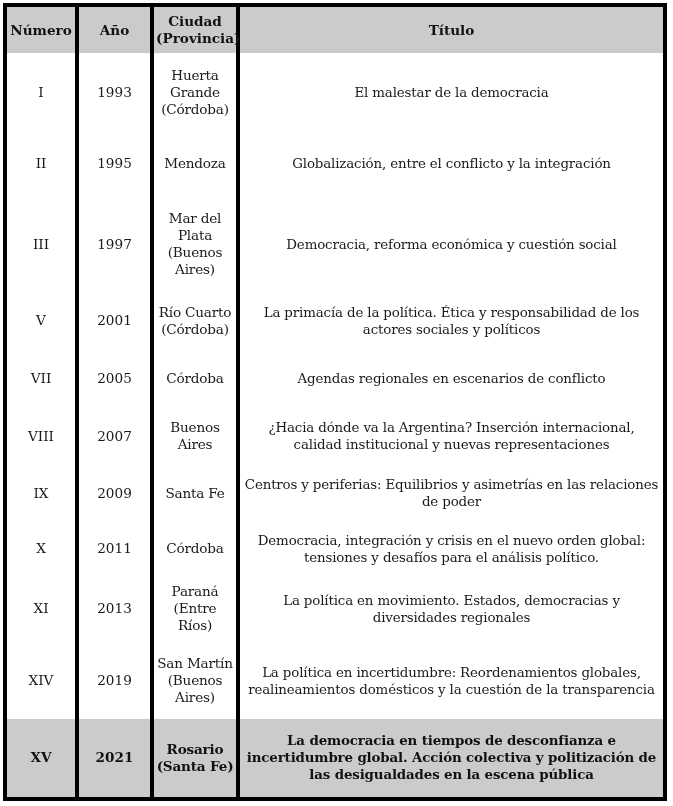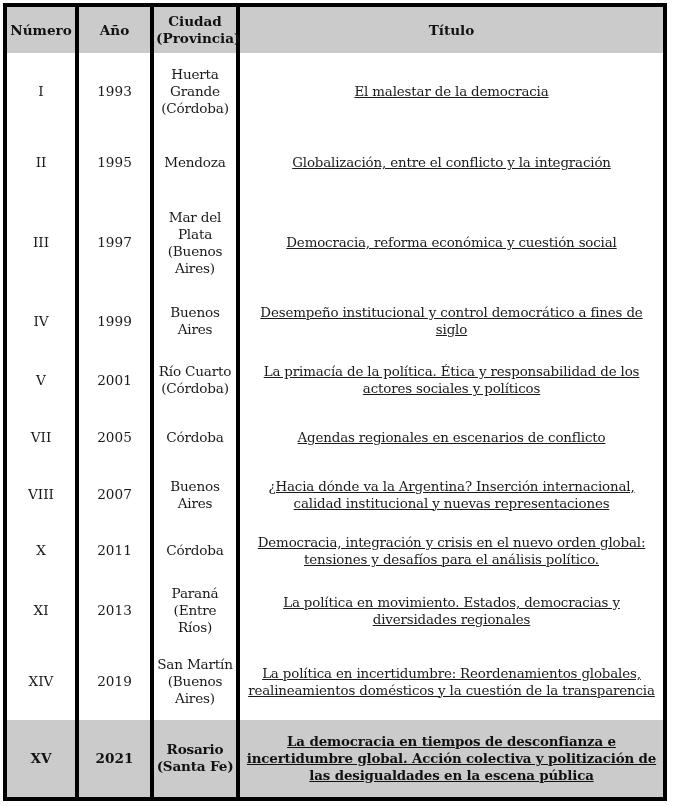--- a/index.html
+++ b/index.html
@@ -18,21 +18,21 @@
     border-left: 4px solid #000;
   }
   td:first-child, th:first-child { border-left: none; margin-left: 24px; }
   thead th {
     background: #cbcbcb; font-weight: bold; height: 46px; color: #111;
   }
   .c1 { width: 70px; }
   .c2 { width: 75px; }
   .c3 { width: 86px; }
   tr.hl td { background: #cbcbcb; font-weight: bold; color: #111; }
-  td.title { font-size: 13.4px; padding: 0 3px; letter-spacing: -0.15px; text-decoration: underline; }
+  td.title { font-size: 13.4px; padding: 0 3px; letter-spacing: -0.15px; }
   td.city { padding: 0 1px; letter-spacing: -0.2px; margin-left: 44px; }
 </style>
 </head>
 <body>
 
 <div class="tbl-wrap">
   <table>
     <colgroup>
       <col class="c1">
         <col class="c2">
@@ -59,43 +59,43 @@
         <td>1995</td>
         <td class="city">Mendoza</td>
         <td class="title">Globalización, entre el conflicto y la integración</td>
       </tr>
       <tr style="height:74px">
         <td>III</td>
         <td>1997</td>
         <td class="city">Mar del Plata (Buenos Aires)</td>
         <td class="title">Democracia, reforma económica y cuestión social</td>
       </tr>
-      <tr style="height:48px">
-        <td>IV</td>
-        <td>1999</td>
-        <td class="city">Buenos Aires</td>
-        <td class="title">Desempeño institucional y control democrático a fines de siglo</td>
-      </tr>
       <tr style="height:44px">
         <td>V</td>
         <td>2001</td>
         <td class="city">Río Cuarto (Córdoba)</td>
         <td class="title">La primacía de la política. Ética y responsabilidad de los actores sociales y políticos</td>
       </tr>
       <tr style="height:44px">
         <td>VII</td>
         <td>2005</td>
         <td class="city">Córdoba</td>
         <td class="title">Agendas regionales en escenarios de conflicto</td>
       </tr>
       <tr style="height:45px">
         <td>VIII</td>
         <td>2007</td>
         <td class="city">Buenos Aires</td>
         <td class="title">¿Hacia dónde va la Argentina? Inserción internacional, calidad institucional y nuevas representaciones</td>
+      </tr>
+      <tr style="height:43px">
+        <td>IX</td>
+        <td>2009</td>
+        <td class="city">Santa Fe</td>
+        <td class="title">Centros y periferias: Equilibrios y asimetrías en las relaciones de poder</td>
       </tr>
       <tr style="height:42px">
         <td>X</td>
         <td>2011</td>
         <td class="city">Córdoba</td>
         <td class="title">Democracia, integración y crisis en el nuevo orden global: tensiones y desafíos para el análisis político.</td>
       </tr>
       <tr style="height:43px">
         <td>XI</td>
         <td>2013</td>

